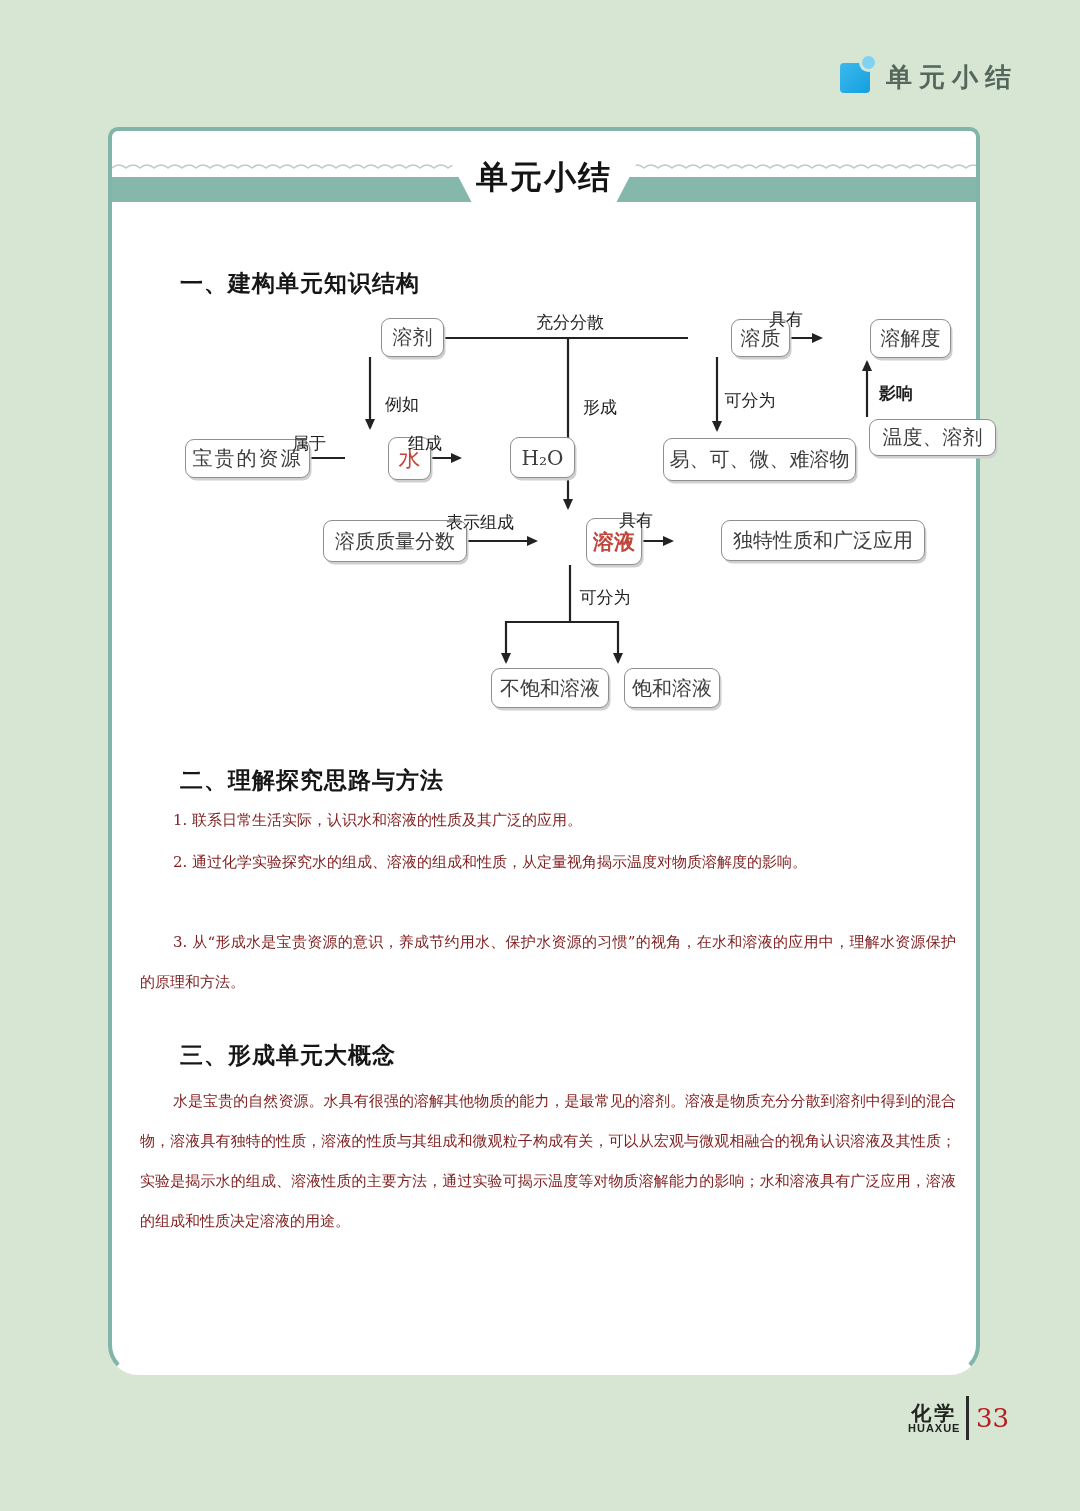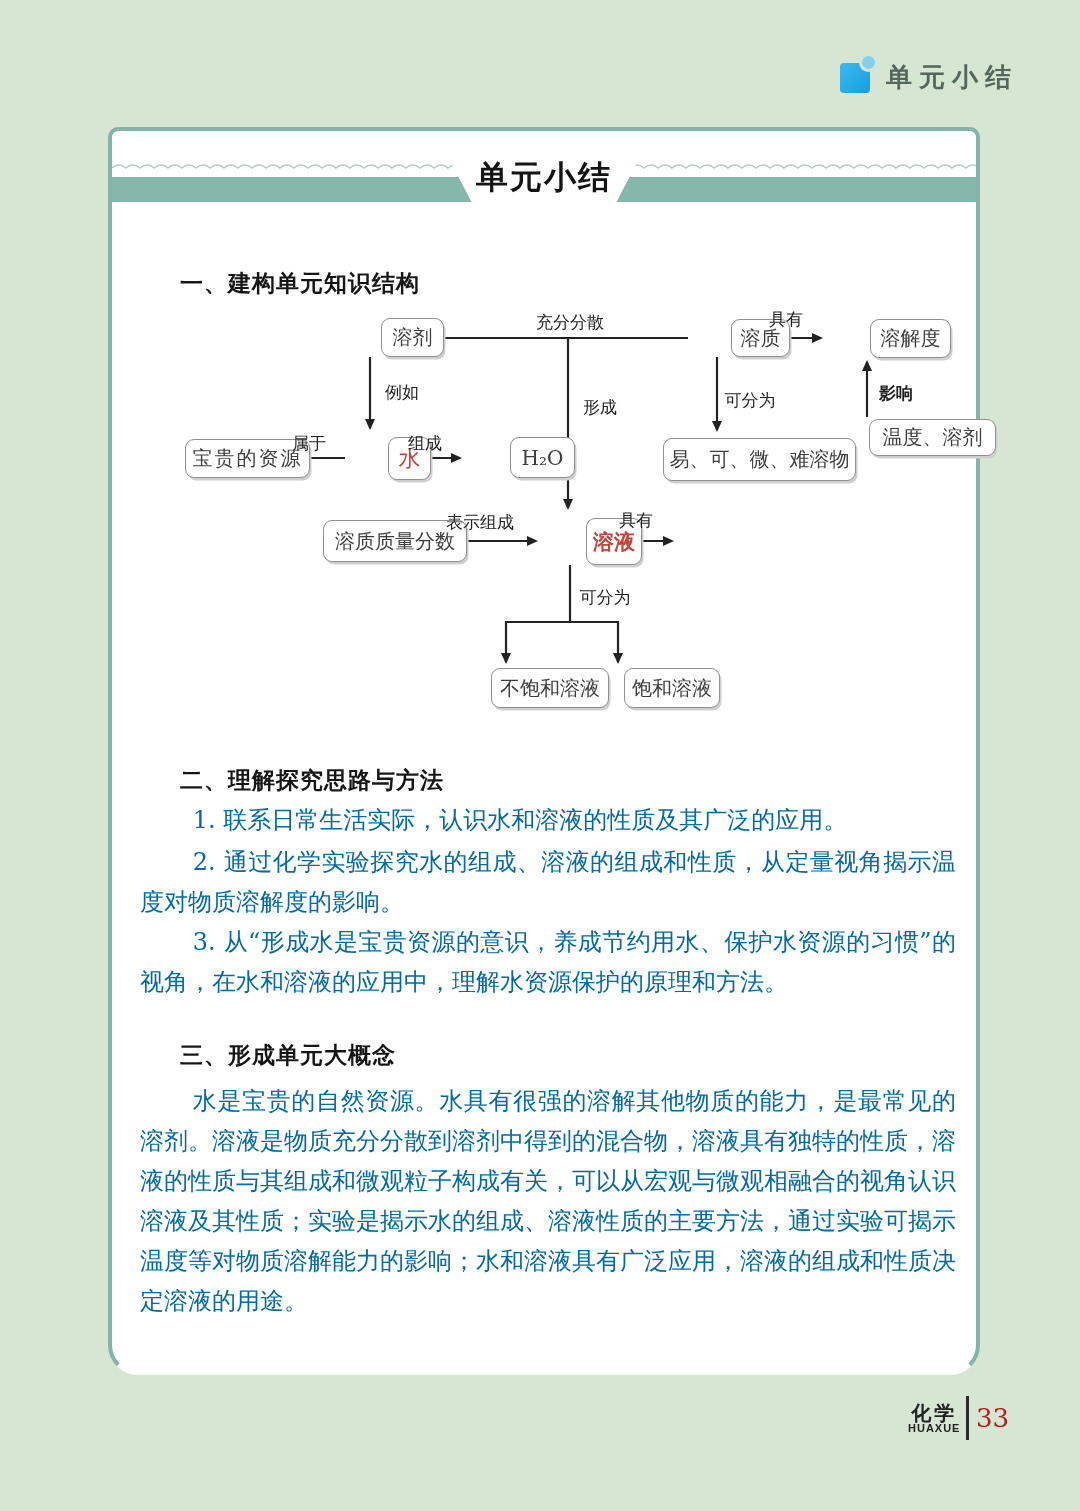--- a/index.html
+++ b/index.html
@@ -48,21 +48,21 @@
 
   
   .sec-h {
     position:absolute; font-family:"Liberation Sans",sans-serif; font-weight:700;
     font-size:23px; color:#161616; letter-spacing:1px; white-space:nowrap;
   }
 
   
   .para {
     position:absolute; left:28px; width:816px;
-    font-size:24px; line-height:40px; text-align:justify; color:#0369a1;
+    font-size:15px; line-height:40px; text-align:justify; color:#7f1d1d;
     text-indent:2.2em;
   }
 
   
   .diagram { position:absolute; left:18px; top:169px; width:830px; height:420px; }
   .diagram svg.links { position:absolute; left:0; top:0; }
   .node {
     position:absolute; background:#fff;
     border:1.6px solid #8f8f8f; border-radius:9px;
     box-shadow:2px 3px 0 -0.5px #cfcfcf;
@@ -136,26 +136,27 @@
       <div class="node" style="left:208px; top:18px;  width:63px;  height:39px;">溶剂</div>
       <div class="node" style="left:558px; top:19px;  width:59px;  height:38px;">溶质</div>
       <div class="node" style="left:697px; top:19px;  width:81px;  height:39px;">溶解度</div>
       <div class="node red" style="left:215px; top:137px; width:43px; height:43px; font-size:22px;">水</div>
       <div class="node" style="left:12px;  top:139px; width:125px; height:39px; letter-spacing:2px;">宝贵的资源</div>
       <div class="node" style="left:337px; top:137px; width:65px;  height:41px;">H₂O</div>
       <div class="node" style="left:490px; top:138px; width:193px; height:43px;">易、可、微、难溶物</div>
       <div class="node" style="left:696px; top:119px; width:127px; height:37px;">温度、溶剂</div>
       <div class="node" style="left:150px; top:220px; width:144px; height:42px;">溶质质量分数</div>
       <div class="node red bold" style="left:413px; top:218px; width:56px; height:47px; font-size:21px;">溶液</div>
+      <div class="node" style="left:548px; top:220px; width:204px; height:41px;">独特性质和广泛应用</div>
       <div class="node" style="left:318px; top:368px; width:118px; height:40px;">不饱和溶液</div>
       <div class="node" style="left:451px; top:368px; width:96px;  height:40px;">饱和溶液</div>
 
       <div class="edge-label" style="left:440px; top:22px;">充分分散</div>
       <div class="edge-label" style="left:656px; top:19px;">具有</div>
-      <div class="edge-label" style="left:272px; top:92px;">例如</div>
+      <div class="edge-label" style="left:272px; top:104px;">例如</div>
       <div class="edge-label" style="left:470px; top:107px;">形成</div>
       <div class="edge-label" style="left:620px; top:100px;">可分为</div>
       <div class="edge-label" style="left:766px; top:93px;font-weight:bold;">影响</div>
       <div class="edge-label" style="left:179px; top:143px;">属于</div>
       <div class="edge-label" style="left:295px; top:143px;">组成</div>
       <div class="edge-label" style="left:350px; top:222px;">表示组成</div>
       <div class="edge-label" style="left:506px; top:220px;">具有</div>
       <div class="edge-label" style="left:475px; top:297px;">可分为</div>
     </div>
 

